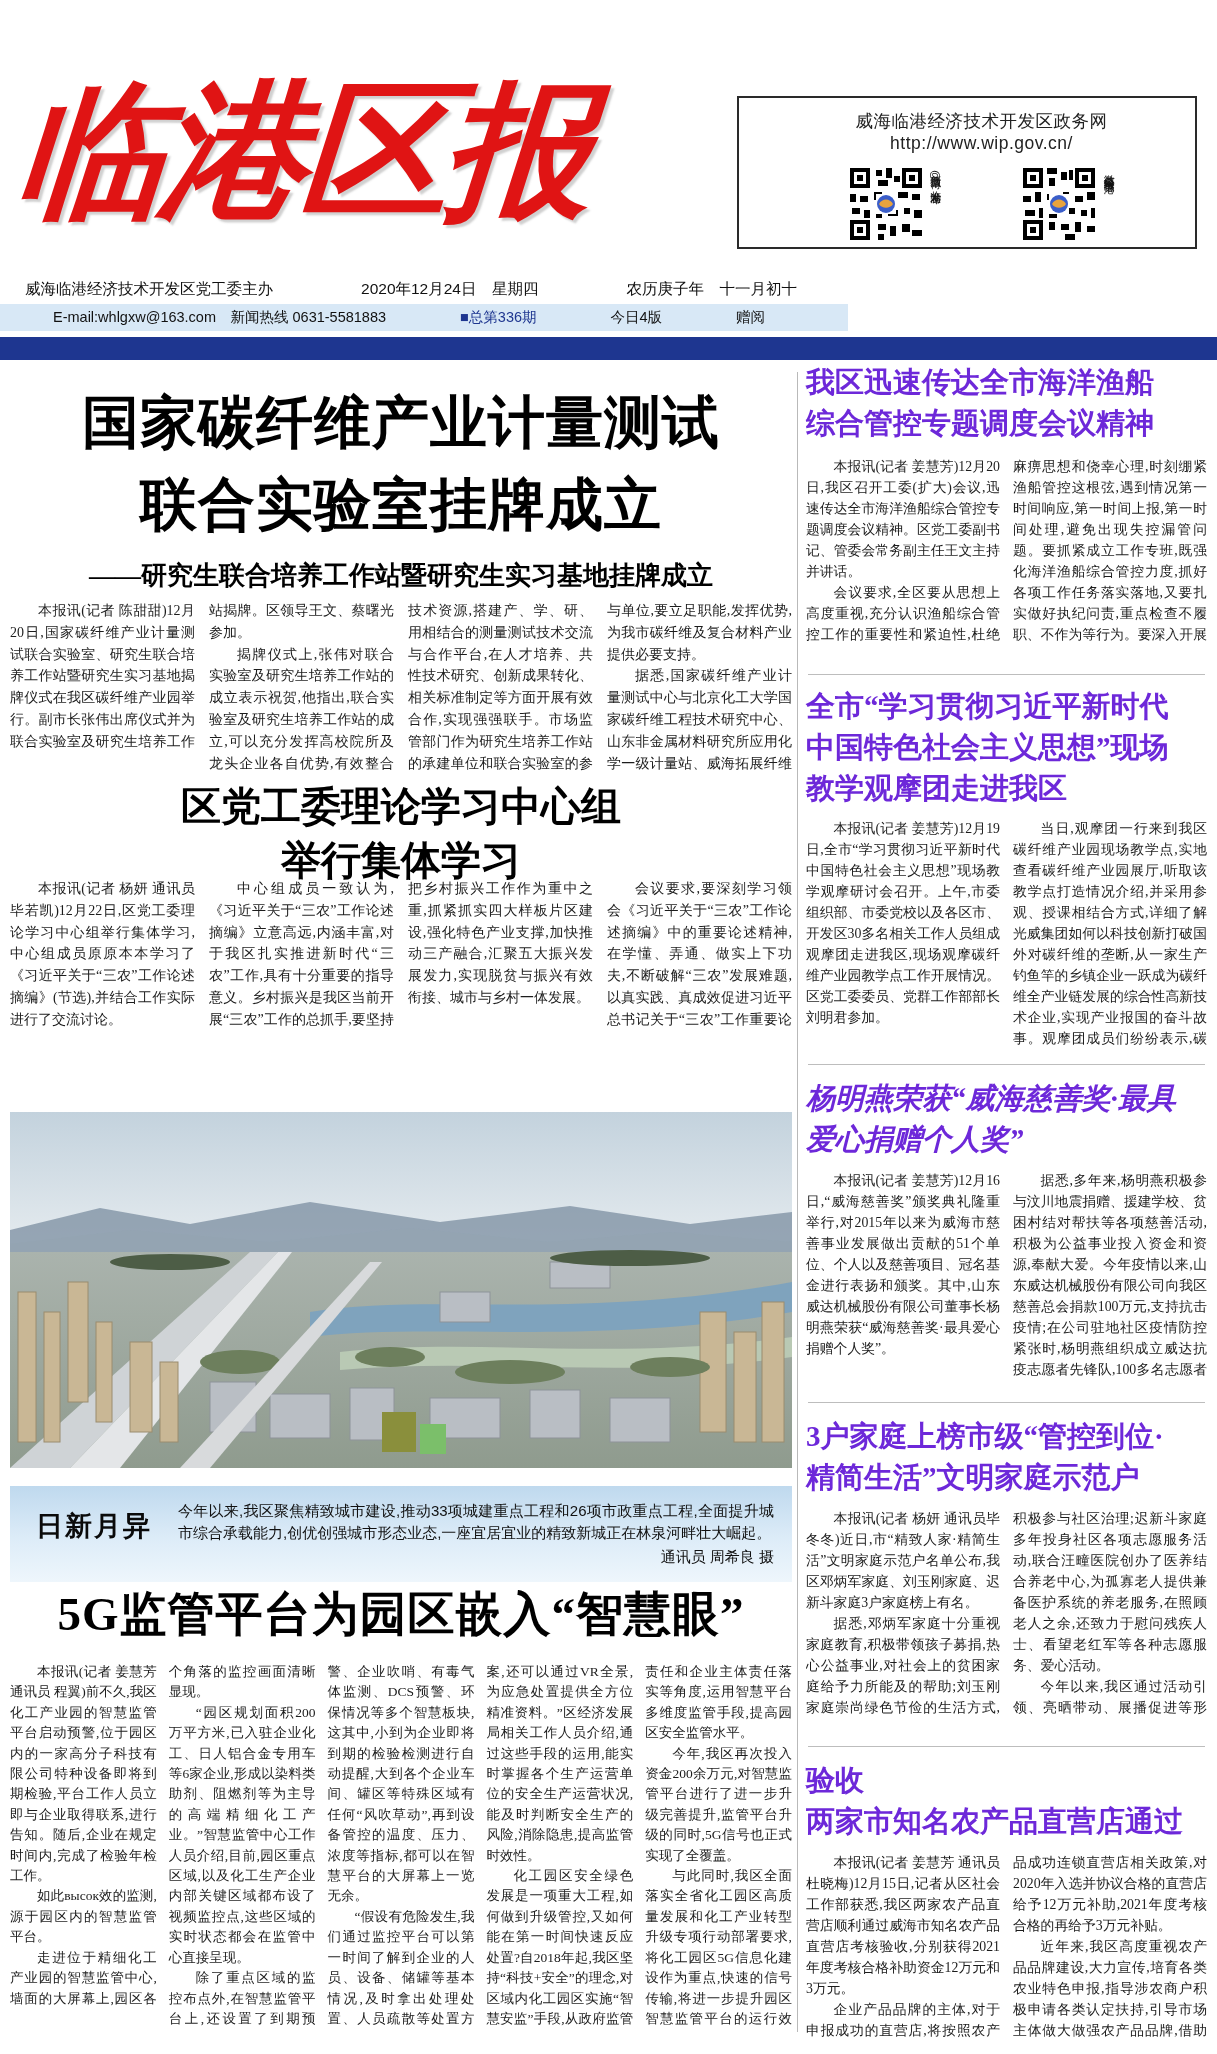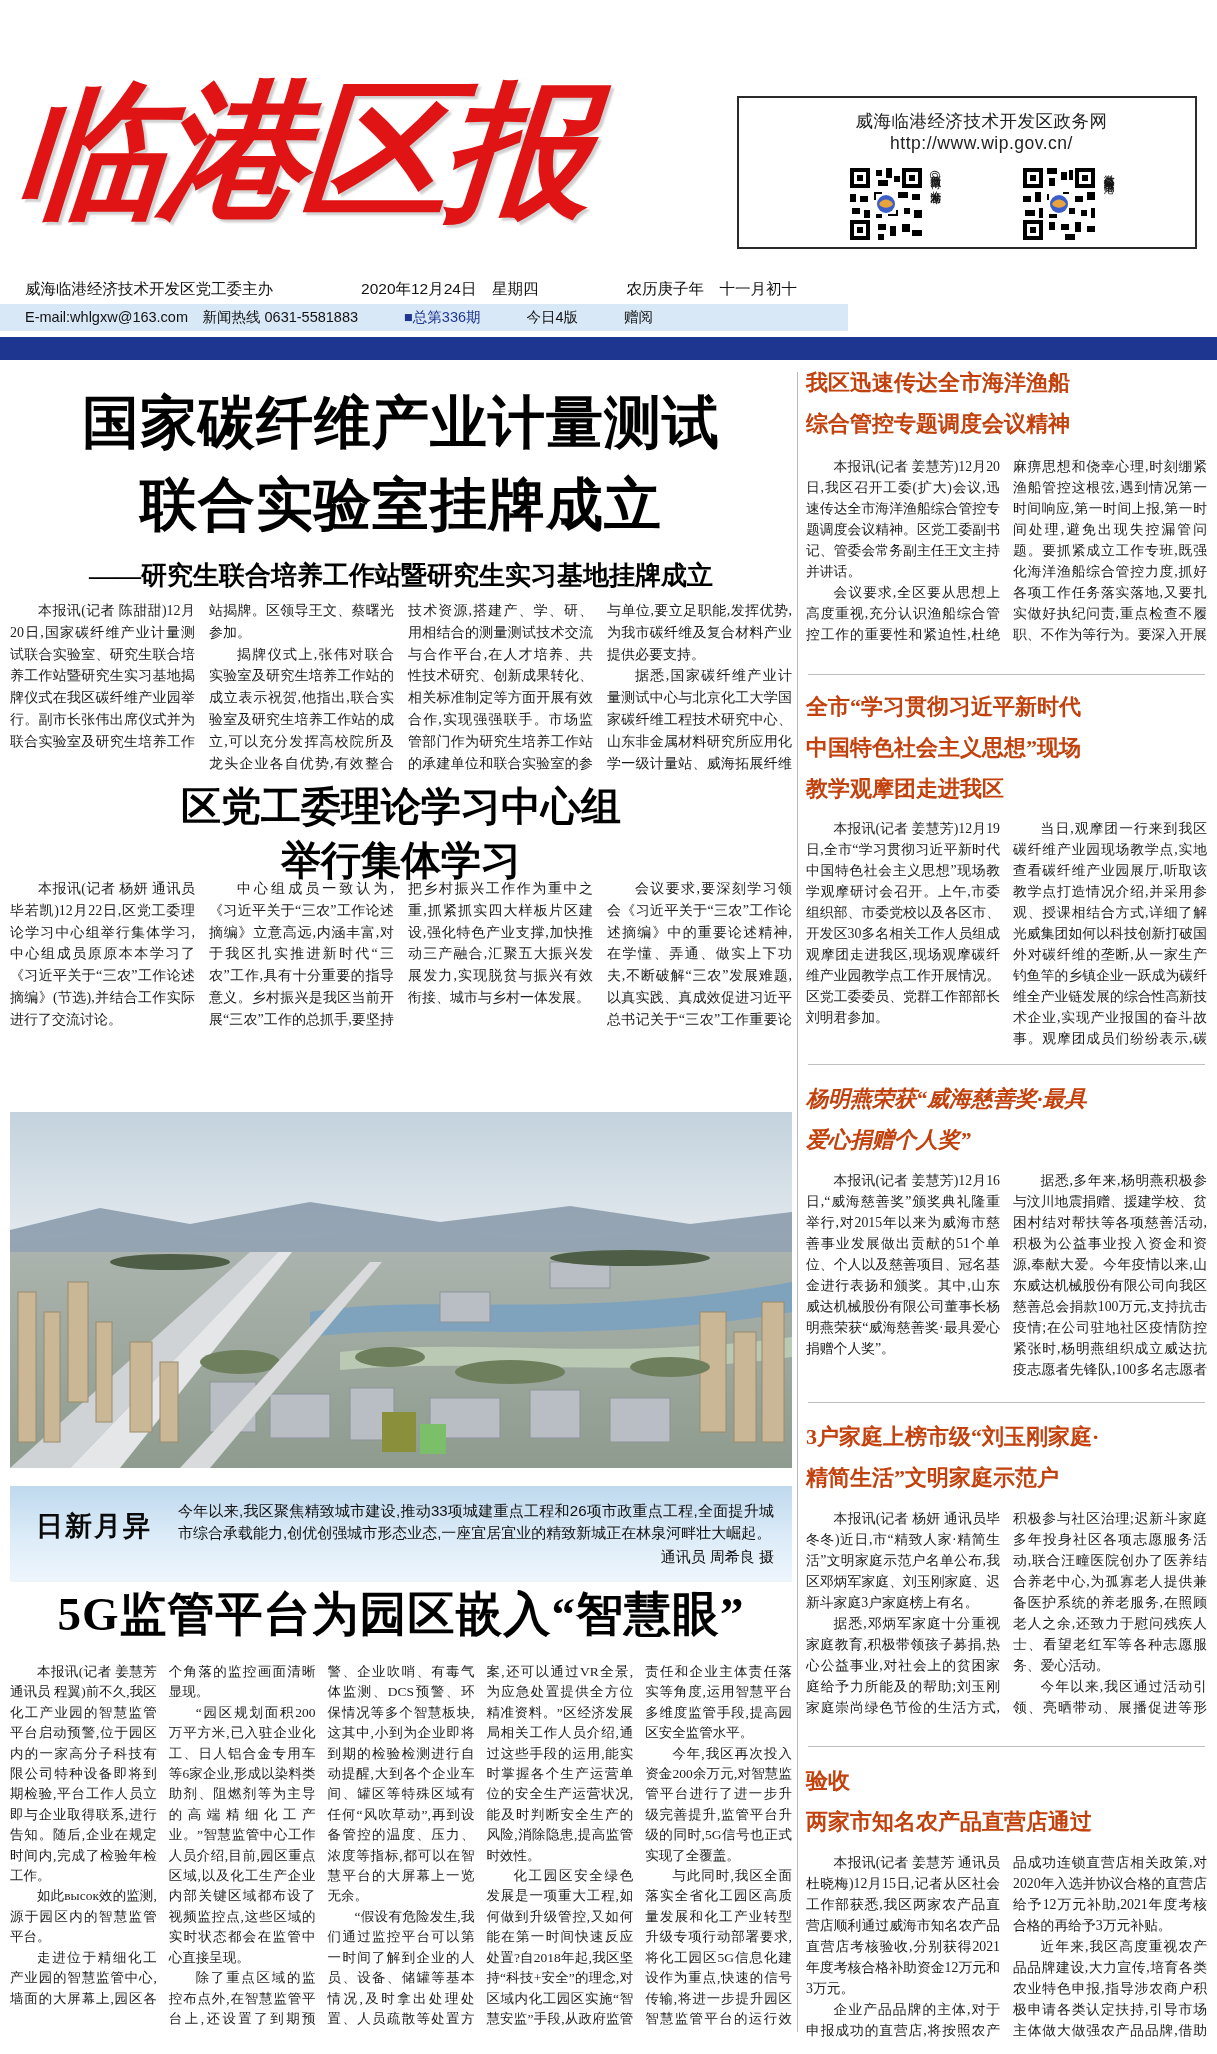--- a/index.html
+++ b/index.html
@@ -40,38 +40,38 @@
     font-family:"Liberation Sans","DejaVu Sans",sans-serif; color:#111;
     display:flex; white-space:nowrap;justify-content:space-between;
   }
   .pub-line1 span { margin-right:38px; }
   .pub-line2 {
     position:absolute; left:0; top:304px; width:848px; height:27px;
     background:#d8e8f6; display:flex; align-items:center;
     font-size:14.5px; font-family:"Liberation Sans","DejaVu Sans",sans-serif;
     color:#111; padding-left:25px; white-space:nowrap;
   }
-  .pub-line2 span { margin-right:46px; }
+  .pub-line2 span { margin-right:46px;margin-left:28px; }
   .issue-mark { color:#1e3690; }
   .blue-bar {
     position:absolute; left:0; top:337px; width:1217px; height:23px;
     background:#1e3690;
   }
   
   .left-col  { position:absolute; left:10px;  top:372px; width:782px; height:1672px; }
   .right-col { position:absolute; left:806px; top:356px; width:401px; height:1692px; }
   .v-divider { position:absolute; left:797px; top:372px; width:1px; height:1660px; background:#b9b9b9; }
   .abs { position:absolute; left:0; width:100%; }
 
   
   .headline-xl { text-align:center; font-weight:bold; font-size:57px; line-height:82px; color:#000; letter-spacing:1px; }
   .subhead     { text-align:center; font-weight:bold; font-size:26px; color:#000; }
   .headline-l  { text-align:center; font-weight:bold; font-size:40px; line-height:54px; color:#000; }
   .headline-5g { text-align:center; font-weight:bold; font-size:47px; line-height:60px; color:#000; letter-spacing:1px; }
-  .r-headline  { font-weight:bold; font-size:22px; line-height:41px; color:#c2410c; text-align:justify; }
+  .r-headline  { font-weight:bold; font-size:29px; line-height:41px; color:#6d28d9; text-align:justify; }
 
   
   .bodytext { column-gap:14px; overflow:hidden; text-align:justify; }
   .bodytext p { text-indent:2em; }
   .cols4 { column-count:4; font-size:14px;   line-height:21.8px; }
   .cols5 { column-count:5; font-size:13.5px; line-height:20.4px; column-gap:12px; }
   .cols2 { column-count:2; font-size:13.8px; line-height:21px;   column-gap:13px; }
 
   .h-sep { position:absolute; left:2px; width:397px; height:1px; background:#bdbdbd; }
 
@@ -330,21 +330,21 @@
     <div class="r-headline">杨明燕荣获“威海慈善奖·最具</div>
     <div class="r-headline">爱心捐赠个人奖”</div>
   </div>
   <div class="abs bodytext cols2" style="top:814px; height:224px;">
     <p>本报讯(记者 姜慧芳)12月16日,“威海慈善奖”颁奖典礼隆重举行,对2015年以来为威海市慈善事业发展做出贡献的51个单位、个人以及慈善项目、冠名基金进行表扬和颁奖。其中,山东威达机械股份有限公司董事长杨明燕荣获“威海慈善奖·最具爱心捐赠个人奖”。</p>
     <p>据悉,多年来,杨明燕积极参与汶川地震捐赠、援建学校、贫困村结对帮扶等各项慈善活动,积极为公益事业投入资金和资源,奉献大爱。今年疫情以来,山东威达机械股份有限公司向我区慈善总会捐款100万元,支持抗击疫情;在公司驻地社区疫情防控紧张时,杨明燕组织成立威达抗疫志愿者先锋队,100多名志愿者积极投身到社区疫情防控中;在抗疫物资生产装备紧张时,杨明燕充分发挥公司智能制造和装备制造的优势,第一时间部署旗下苏州德迈科电气有限公司和济南第一机床有限公司,紧急调整生产研发计划,先后推出了全自动口罩生产线和包装线,为抗疫物资生产贡献力量。</p>
   </div>
   <div class="h-sep" style="top:1046px;"></div>
 
   <div class="abs" style="top:1060px;">
-    <div class="r-headline">3户家庭上榜市级“刘玉刚家庭·</div>
+    <div class="r-headline">3户家庭上榜市级“管控到位·</div>
     <div class="r-headline">精简生活”文明家庭示范户</div>
   </div>
   <div class="abs bodytext cols2" style="top:1152px; height:228px;">
     <p>本报讯(记者 杨妍 通讯员毕冬冬)近日,市“精致人家·精简生活”文明家庭示范户名单公布,我区邓炳军家庭、刘玉刚家庭、迟新斗家庭3户家庭榜上有名。</p>
     <p>据悉,邓炳军家庭十分重视家庭教育,积极带领孩子募捐,热心公益事业,对社会上的贫困家庭给予力所能及的帮助;刘玉刚家庭崇尚绿色节俭的生活方式,积极参与社区治理;迟新斗家庭多年投身社区各项志愿服务活动,联合汪疃医院创办了医养结合养老中心,为孤寡老人提供兼备医护系统的养老服务,在照顾老人之余,还致力于慰问残疾人士、看望老红军等各种志愿服务、爱心活动。</p>
     <p>今年以来,我区通过活动引领、亮晒带动、展播促进等形式,推进“精致人家”建设走深走实,引导更多的家庭积极参与其中,以家庭“小美”聚城市“大美”,为精致城市建设助力添彩。</p>
   </div>
   <div class="h-sep" style="top:1390px;"></div>
 
   <div class="abs" style="top:1404px;">

